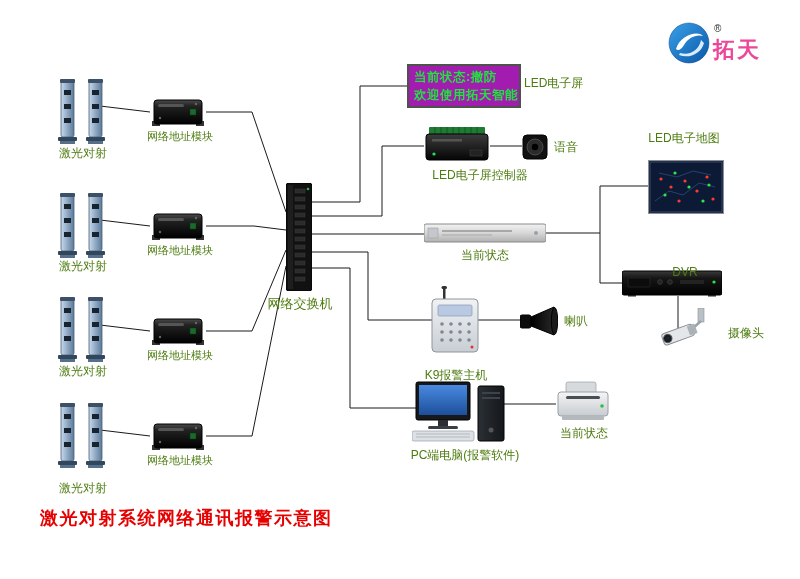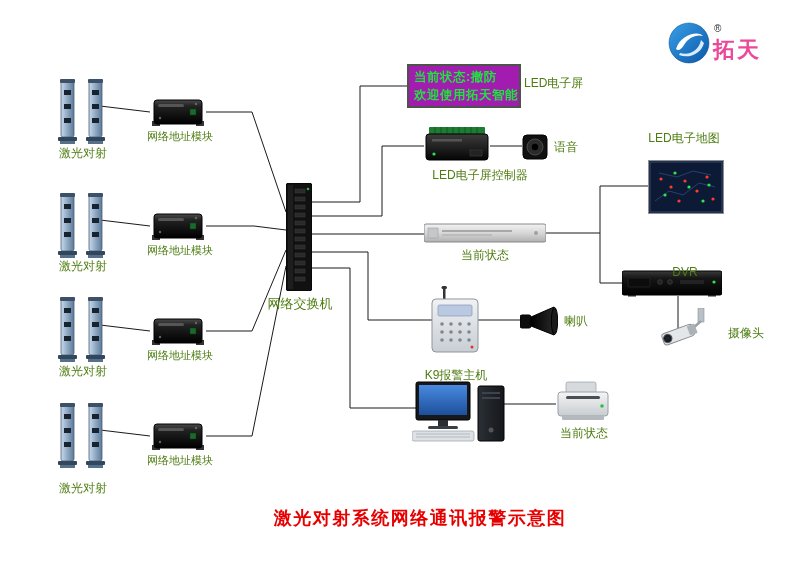--- a/index.html
+++ b/index.html
@@ -11,21 +11,21 @@
        line-height:1.25;white-space:nowrap;}
   .lbl.left{text-align:left;}
   .lbl.bold{font-size:13px;font-weight:400;}
   .led-screen{position:absolute;left:407px;top:64px;width:114px;height:44px;z-index:2;
        background:#a21caf;border:2px solid #4d524d;box-sizing:border-box;
        display:flex;flex-direction:column;justify-content:center;padding:2px 5px;}
   .led-line{font-size:12.5px;font-weight:700;color:#1ee43c;letter-spacing:.5px;
        line-height:1.45;white-space:nowrap;}
   .map-screen{position:absolute;left:648px;top:160px;z-index:2;border:1px solid #8f8f8f;
        background:#0d1a36;line-height:0;}
-  .title{position:absolute;left:40px;right:0;top:506px;z-index:3;text-align:center;
+  .title{position:absolute;left:40px;right:0;top:506px;z-index:3;
        font-size:18px;font-weight:700;color:#e60000;letter-spacing:1.5px;}
   .logo{position:absolute;left:668px;top:22px;width:120px;height:48px;z-index:3;}
   .logo svg{position:absolute;left:0;top:0;}
   .logo .reg{position:absolute;left:46px;top:1px;font-size:10px;color:#2a2a2a;}
   .logo .brand{position:absolute;left:45px;top:13px;font-size:22px;font-weight:700;
        color:#ec4899;letter-spacing:2px;}
 </style>
 </head>
 <body>
 
@@ -393,20 +393,21 @@
       <rect x="26" y="40" width="10" height="6" fill="#2b2f34"></rect>
       <rect x="16" y="46" width="30" height="3" rx="1.5" fill="#3a3f45"></rect>
       <rect x="0" y="51" width="62" height="10" rx="2" fill="#dde1e5" stroke="#9aa0a6" stroke-width=".7"></rect>
       <path d="M4 54 H58 M4 57 H58" stroke="#b4b9be" stroke-width="1"></path>
       <rect x="66" y="6" width="26" height="55" rx="2" fill="url(#pct)" stroke="#000"></rect>
       <rect x="70" y="12" width="18" height="2" fill="#3c434a"></rect>
       <rect x="70" y="17" width="18" height="2" fill="#3c434a"></rect>
       <circle cx="79" cy="50" r="2.5" fill="#555"></circle>
     </svg>
   </div>
+  <div class="lbl" style="left:390px;top:448px;width:150px">PC端电脑(报警软件)</div>
 
   <div class="dev" style="left:556px;top:380px">
     <svg width="54" height="44">
       <defs>
           <linearGradient id="pg" x1="0" y1="0" x2="0" y2="1">
         <stop offset="0" stop-color="#f4f5f6"></stop>
             <stop offset="1" stop-color="#c8ccd0"></stop>
       </linearGradient>
         </defs>
       <rect x="10" y="2" width="30" height="12" rx="2" fill="#d7dadd" stroke="#9aa0a6" stroke-width=".7"></rect>

